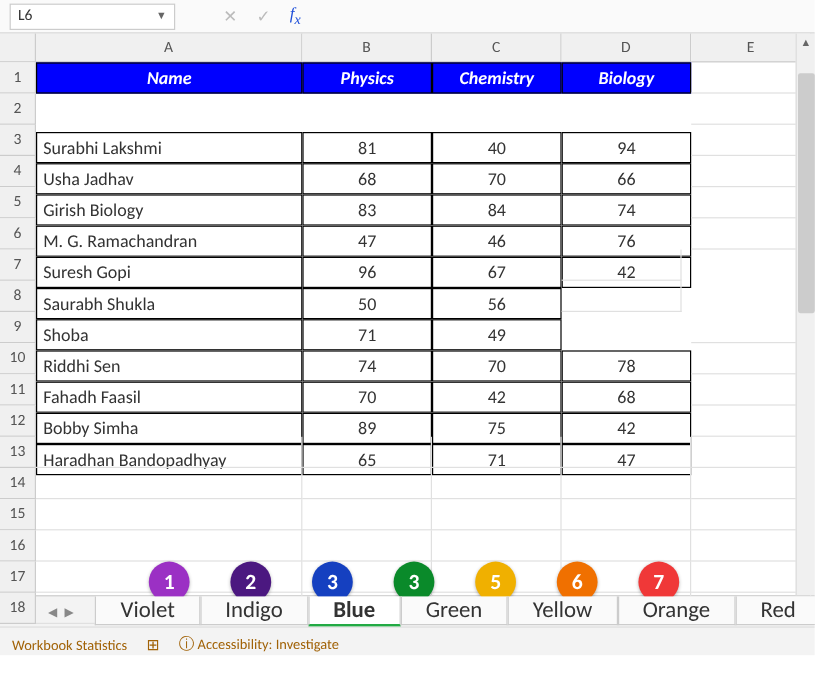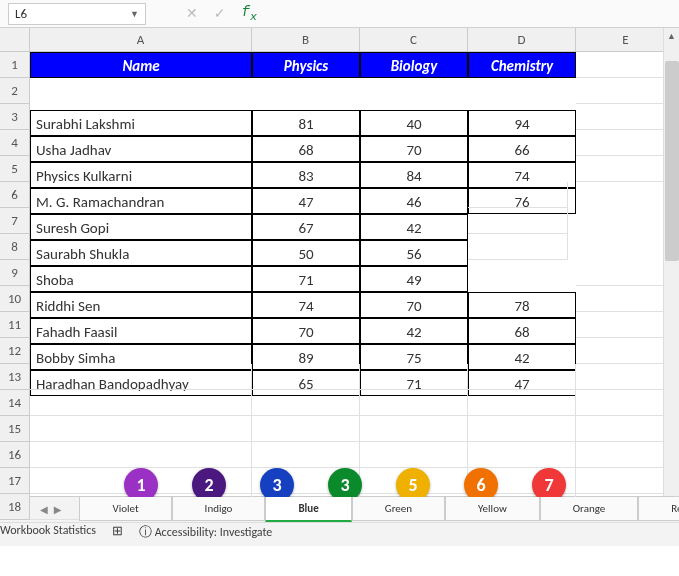--- a/index.html
+++ b/index.html
@@ -4,21 +4,21 @@
 <style>
   * { box-sizing: border-box; margin: 0; padding: 0; }
   body { font-family: Calibri, Arial, sans-serif; font-size: 14px; background: #fff; width: 679px; height: 576px; overflow: hidden; color: #333; }
   
   
   .formula-bar { display: flex; align-items: center; height: 28px; border-bottom: 1px solid #d0d0d0; background: #fafafa; }
   .name-box { width: 138px; height: 22px; border: 1px solid #ccc; background: #fff; margin-left: 8px; display: flex; align-items: center; padding: 0 6px; justify-content: space-between; }
   .name-box-text { font-size: 13px; }
   .name-box-arrow { font-size: 9px; color: #666; }
   .fb-btns { display: flex; align-items: center; margin-left: 40px; gap: 16px; color: #bbb; font-size: 14px; }
-  .fx-label { font-style: italic; font-family: Liberation Mono, monospace; color: #15803d; }
+  .fx-label { font-style: italic; font-family: Liberation Serif, serif; color: #1d4ed8; }
   .formula-input { flex: 1; height: 22px; border: none; background: transparent; margin-left: 10px; outline: none; }
 
   
   .grid-wrap { display: flex; height: 468px; }
   .corner { width: 30px; height: 24px; background: #f0f0f0; border-right: 1px solid #ccc; border-bottom: 1px solid #ccc; }
   .col-header { height: 24px; background: #f0f0f0; border-right: 1px solid #ccc; border-bottom: 1px solid #ccc; text-align: center; line-height: 24px; color: #555; font-size: 13px; }
   .row-header { width: 30px; background: #f0f0f0; border-right: 1px solid #ccc; border-bottom: 1px solid #ccc; text-align: center; line-height: 26px; color: #555; font-size: 13px; }
   
   .top-row { display: flex; }
   .body-row { display: flex; height: 26px; }
@@ -36,26 +36,26 @@
   .data-cell { border: 1px solid #000 !important; background: #fff; margin-top: 32px; }
   .center { text-align: center; }
   
   
   .circles { position: absolute; display: flex; gap: 34px; align-items: center; }
   .circle { width: 34px; height: 34px; border-radius: 50%; color: #fff; display: flex; align-items: center; justify-content: center; font-weight: bold; font-size: 18px; box-shadow: 0 1px 3px rgba(0,0,0,0.3); }
   
   
   .tab-bar { height: 26px; background: #f3f3f3; border-top: 1px solid #ccc; display: flex; align-items: center; padding-left: 40px; }
   .tab-nav { display: flex; gap: 6px; color: #888; font-size: 10px; margin-right: 18px; }
-  .sheet-tab { padding: 0 32px; height: 24px; line-height: 24px; border: 1px solid #ccc; border-top: none; background: #fafafa; font-size: 11px; cursor: pointer; position: relative; }
+  .sheet-tab { padding: 0 20px; height: 24px; line-height: 24px; border: 1px solid #ccc; border-top: none; background: #fafafa; font-size: 19px; cursor: pointer; position: relative; }
   .sheet-tab.active { background: #fff; font-weight: bold; border-bottom: 2px solid #22aa44; height: 25px; }
   .new-sheet { width: 24px; text-align: center; color: #666; font-size: 16px; margin-left: 12px; cursor: pointer; }
   
   
-  .status-bar { height: 24px; background: #f3f3f3; border-top: 1px solid #ddd; display: flex; align-items: flex-start; font-size: 12px; color: #404040; gap: 16px; }
+  .status-bar { height: 24px; background: #f3f3f3; border-top: 1px solid #ddd; display: flex; align-items: flex-end; padding-left: 10px; font-size: 12px; color: #a16207; gap: 16px; }
   .status-icon { font-size: 13px; }
   
   
   .vscroll { position: absolute; right: 0; top: 28px; width: 16px; height: 468px; background: #f0f0f0; border-left: 1px solid #ddd; }
   .vscroll-thumb { width: 14px; height: 200px; background: #ccc; margin: 18px auto 0; border-radius: 2px; }
   .vscroll-arrow { text-align: center; font-size: 9px; color: #666; padding: 2px 0; }
 </style>
 </head>
 <body>
 
@@ -80,59 +80,60 @@
       <div class="col-header cB">B</div>
       <div class="col-header cC">C</div>
       <div class="col-header cD">D</div>
       <div class="col-header cE">E</div>
     </div>
     <div class="rows-container" id="rows">
         <div class="body-row">
           <div class="row-header">1</div>
   <div class="cell cA data-header">Name</div>
   <div class="cell cB data-header">Physics</div>
+  <div class="cell cC data-header">Chemistry</div>
   <div class="cell cD data-header">Biology</div>
-  <div class="cell cC data-header">Chemistry</div>
   <div class="cell cE"></div>
         </div>
         <div class="body-row">
           <div class="row-header">2</div>
     <div class="cell cA data-cell">Surabhi Lakshmi</div>
     <div class="cell cB data-cell center">81</div>
     <div class="cell cC data-cell center">40</div>
     <div class="cell cD data-cell center">94</div>
     <div class="cell cE"></div>
         </div>
         <div class="body-row">
           <div class="row-header">3</div>
     <div class="cell cA data-cell">Usha Jadhav</div>
     <div class="cell cB data-cell center">68</div>
     <div class="cell cC data-cell center">70</div>
     <div class="cell cD data-cell center">66</div>
     <div class="cell cE"></div>
         </div>
         <div class="body-row">
           <div class="row-header">4</div>
-    <div class="cell cA data-cell">Physics Kulkarni</div>
+    <div class="cell cA data-cell">Girish Biology</div>
     <div class="cell cB data-cell center">83</div>
     <div class="cell cC data-cell center">84</div>
     <div class="cell cD data-cell center">74</div>
     <div class="cell cE"></div>
         </div>
         <div class="body-row">
           <div class="row-header">5</div>
     <div class="cell cA data-cell">M. G. Ramachandran</div>
     <div class="cell cB data-cell center">47</div>
     <div class="cell cC data-cell center">46</div>
     <div class="cell cD data-cell center">76</div>
     <div class="cell cE"></div>
         </div>
         <div class="body-row">
           <div class="row-header">6</div>
     <div class="cell cA data-cell">Suresh Gopi</div>
+    <div class="cell cB data-cell center">96</div>
     <div class="cell cC data-cell center">67</div>
     <div class="cell cD data-cell center">42</div>
     <div class="cell cE"></div>
         </div>
         <div class="body-row">
           <div class="row-header">7</div>
     <div class="cell cA data-cell">Saurabh Shukla</div>
     <div class="cell cB data-cell center">50</div>
     <div class="cell cD data-cell center">56</div>
     <div class="cell cE"></div>

